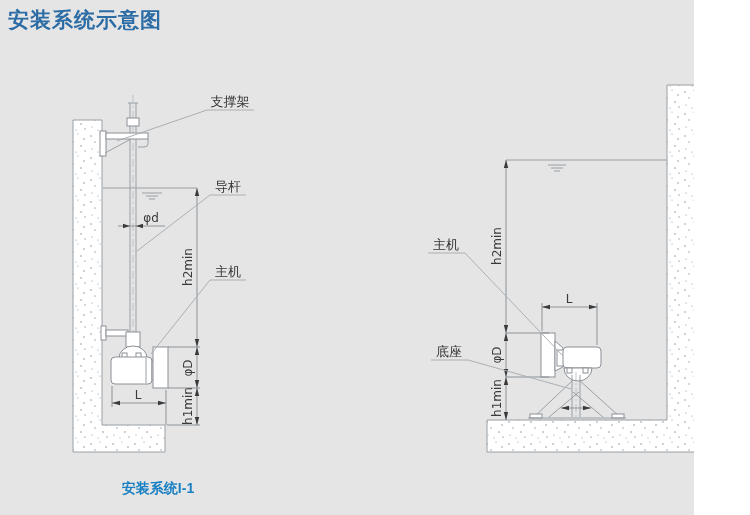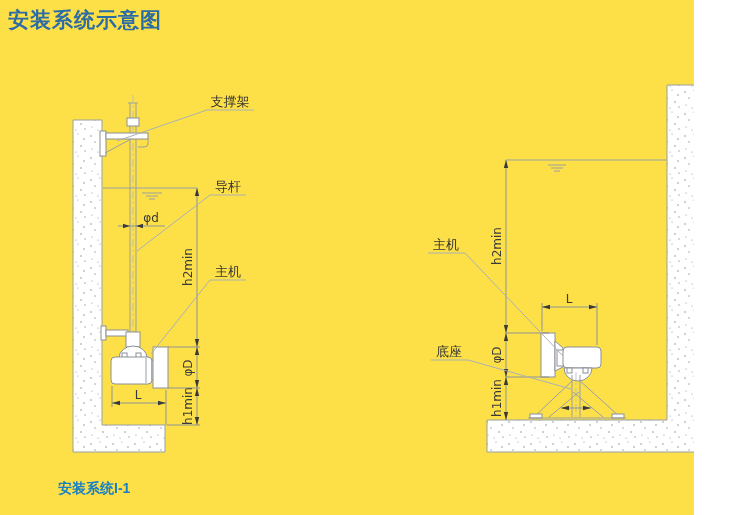--- a/index.html
+++ b/index.html
@@ -1,20 +1,20 @@
 <!DOCTYPE html>
 <html><head>
 <meta charset="utf-8">
 <style>
   html,body{margin:0;padding:0;background:#fff;}
-  .canvas{position:relative;width:694px;height:515px;background:#fde047;overflow:hidden;
+  .canvas{position:relative;width:694px;height:515px;background:#e5e5e5;overflow:hidden;
           font-family:"Liberation Sans",sans-serif;}
   .page-title{position:absolute;left:8px;top:6px;font-family:"DejaVu Serif",serif;
               font-size:21px;font-weight:bold;color:#2c6ca5;letter-spacing:1px;}
-  .caption{position:absolute;top:480px;width:200px;text-align:left;
+  .caption{position:absolute;top:480px;width:200px;text-align:center;
            font-size:14px;font-weight:bold;color:#1a80c4;}
   .cap1{left:58px;} .cap2{left:456px;}
   svg{position:absolute;left:0;top:0;}
   .cline{stroke:#9aa0a5;stroke-width:1;fill:none;}
   .mach{stroke:#8b9096;stroke-width:1;fill:#fff;}
   .lead{stroke:#aab0b5;stroke-width:1;fill:none;}
   .dimline{stroke:#8d9398;stroke-width:1;fill:none;}
   .arr{fill:#3a3a3a;stroke:none;}
   .dim{font-family:"DejaVu Sans",sans-serif;font-size:12px;fill:#3a3a3a;}
   .zh{font-family:"Liberation Sans",sans-serif;font-size:13px;fill:#333;}

